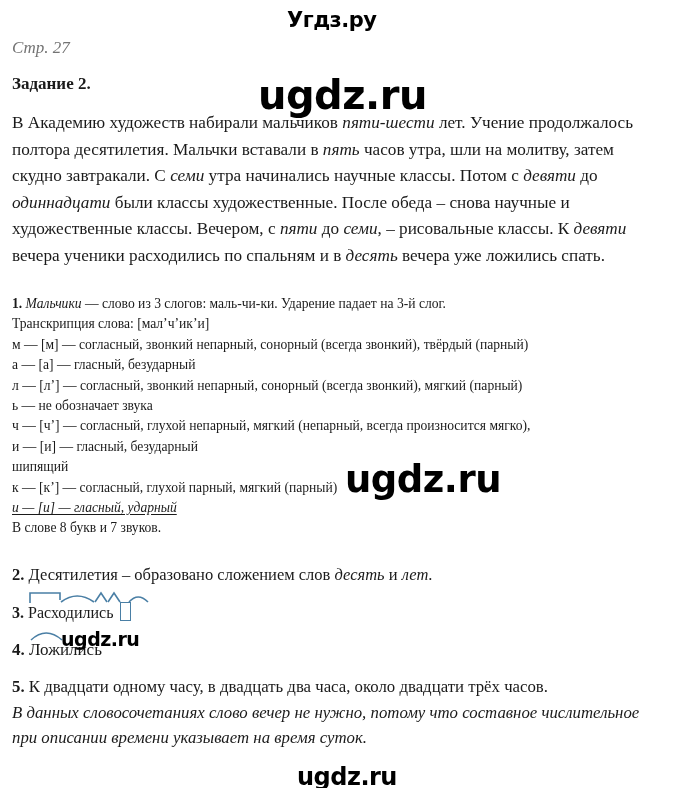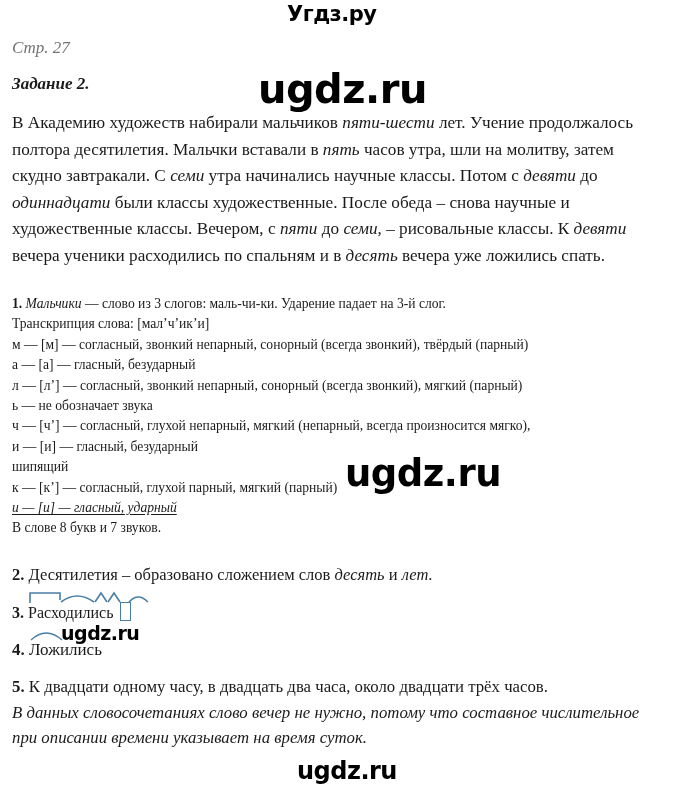--- a/index.html
+++ b/index.html
@@ -26,20 +26,21 @@
   
   .wm {
     position: absolute;
     font-family: "DejaVu Sans", "Liberation Sans", sans-serif;
     font-weight: 700;
     color: #000000;
     letter-spacing: -0.5px;
     z-index: 3;
     white-space: nowrap;
     pointer-events: none;
+    margin-top: 6px;
   }
   .wm-top {
     left: 287px;
     top: 2px;
     font-size: 21px;
   }
   .wm-head {
     left: 258px;
     top: 66px;
     font-size: 40px;
@@ -68,21 +69,20 @@
     font-size: 17px;
     font-style: italic;
     color: #737373;
   }
   .task-title {
     position: absolute;
     left: 12px;
     top: 74px;
     font-size: 17px;
     font-weight: 700;
-    font-style: italic;
   }
 
   .intro {
     position: absolute;
     left: 12px;
     top: 110px;
     width: 645px;
     font-size: 17.2px;
     line-height: 26.5px;
     text-align: left;

